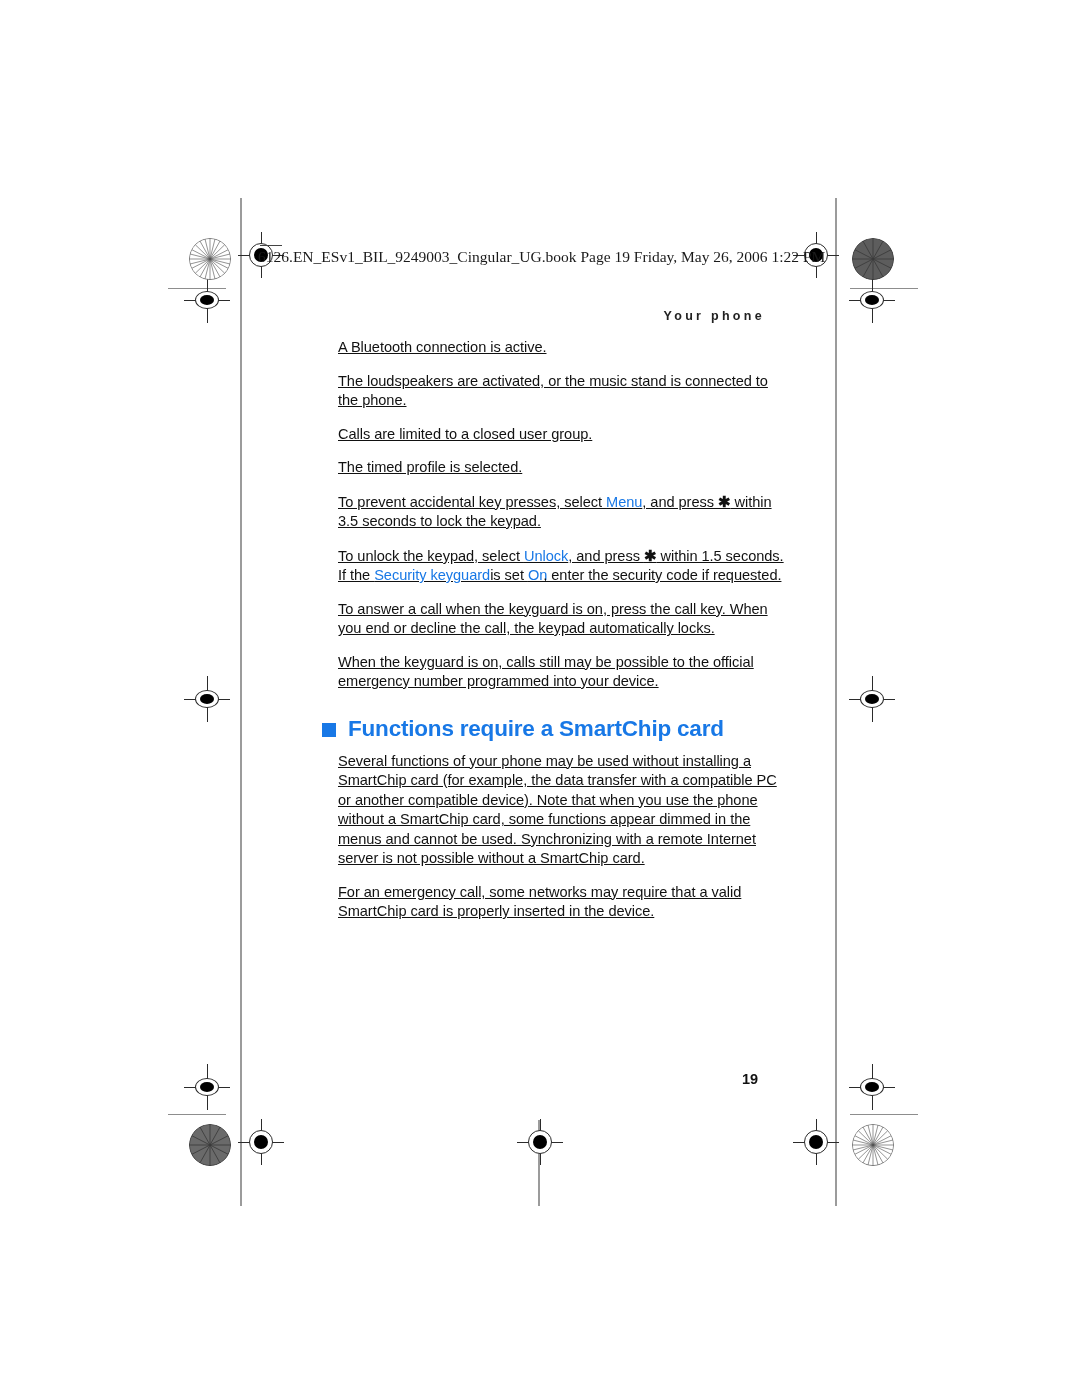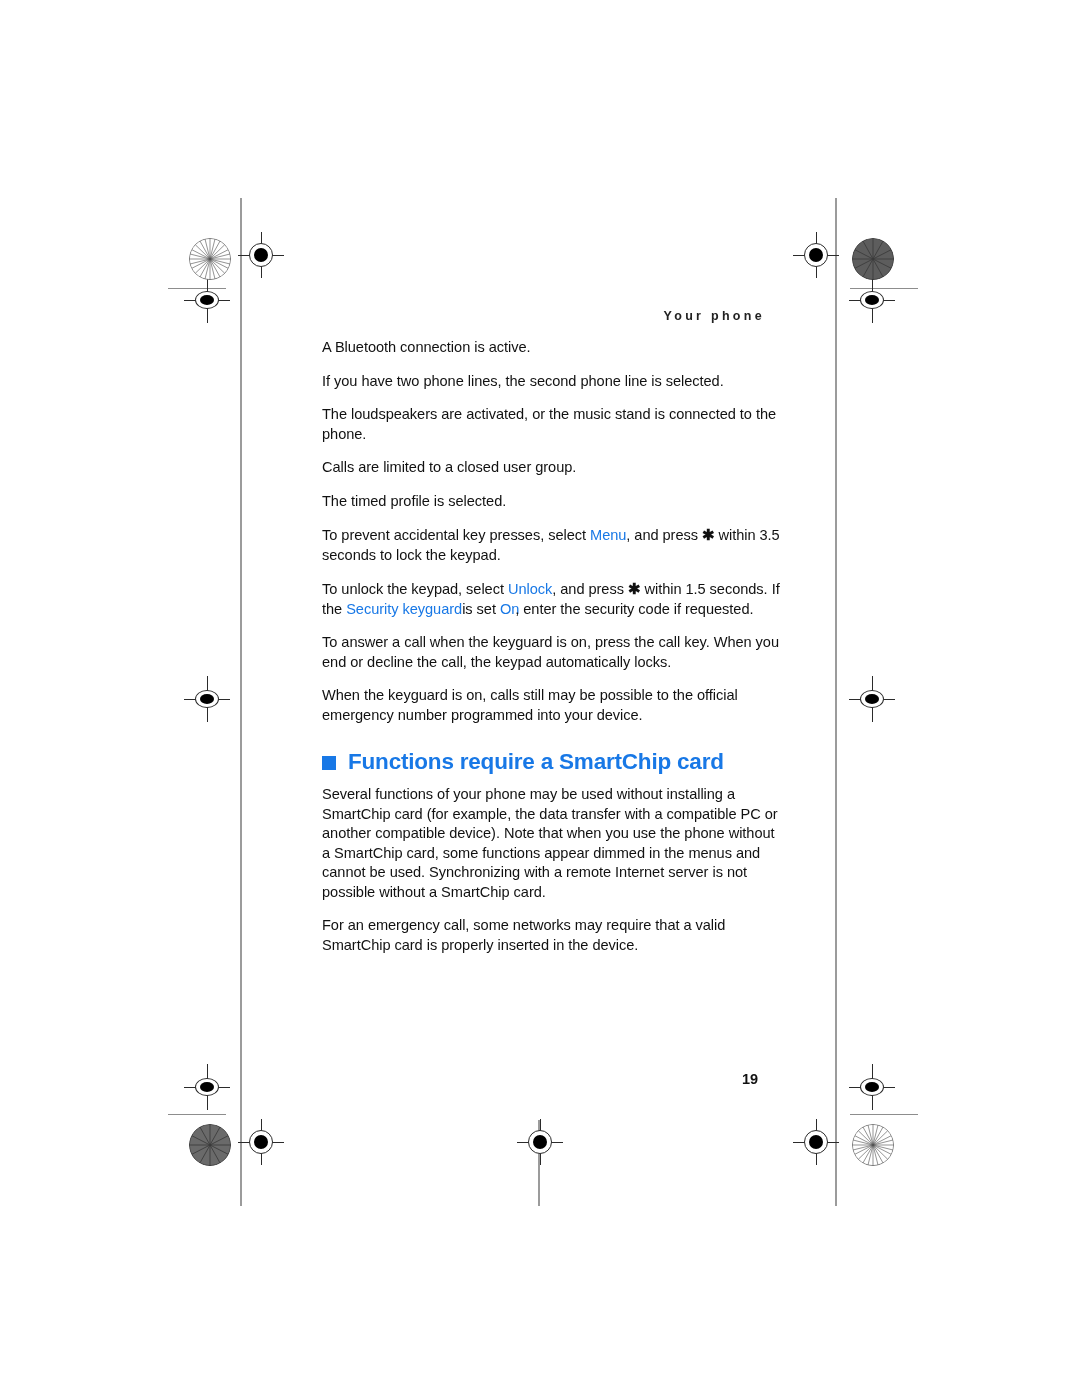--- a/index.html
+++ b/index.html
@@ -98,25 +98,26 @@
     color: #222;
   }
 
   .content {
     position: absolute;
     left: 322px; top: 338px;
     width: 462px;
   }
 
   p.body {
-    margin: 0 0 14px 0;
+    margin: 0 0 14px 16px;
     font-size: 14.6px;
     line-height: 19.5px;
     color: #111;
     letter-spacing: -0.05px;
+    text-decoration: underline;
   }
   p.body:last-child { margin-bottom: 0; }
 
   .hanging {
     display: flex;
     margin: 0 0 14px 0;
   }
   .hanging .glyphs {
     flex: 0 0 86px;
     font-size: 14.6px;
@@ -348,27 +349,30 @@
         <line x1="50" y1="50" x2="26" y2="7"></line>
           <line x1="50" y1="50" x2="38" y2="2"></line>
       </g>
       <circle cx="50" cy="50" r="49" fill="none" stroke="#666" stroke-width="2"></circle>
     </svg>
   </div>
 </div>
 
 <div id="page-body">
 
+  <div class="doc-header">
+    <span class="hdr-rule"></span>
+    <span>6126.EN_ESv1_BIL_9249003_Cingular_UG.book  Page 19  Friday, May 26, 2006  1:22 PM</span>
+  </div>
 
   <div class="running-head">Your phone</div>
 
   <div class="content">
 
     <p class="body">A Bluetooth connection is active.</p>
-    <p class="body">If you have two phone lines, the second phone line is selected.</p>
     <p class="body">The loudspeakers are activated, or the music stand is connected to the phone.</p>
     <p class="body">Calls are limited to a closed user group.</p>
     <p class="body">The timed profile is selected.</p>
 
 
 
     <p class="body"><span>To prevent accidental key presses, select </span><span class="ui">Menu</span><span>, and press </span><span class="star">✱</span><span> within 3.5 seconds to lock the keypad.</span></p>
 
     <p class="body"><span>To unlock the keypad, select </span><span class="ui">Unlock</span><span>, and press </span><span class="star">✱</span><span> within 1.5 seconds. If the </span><span class="ui">Security keyguard</span><span class="overlap"> is set </span><span class="ui">On</span><span class="overlap">, enter the security code if requested.</span></p>
 

